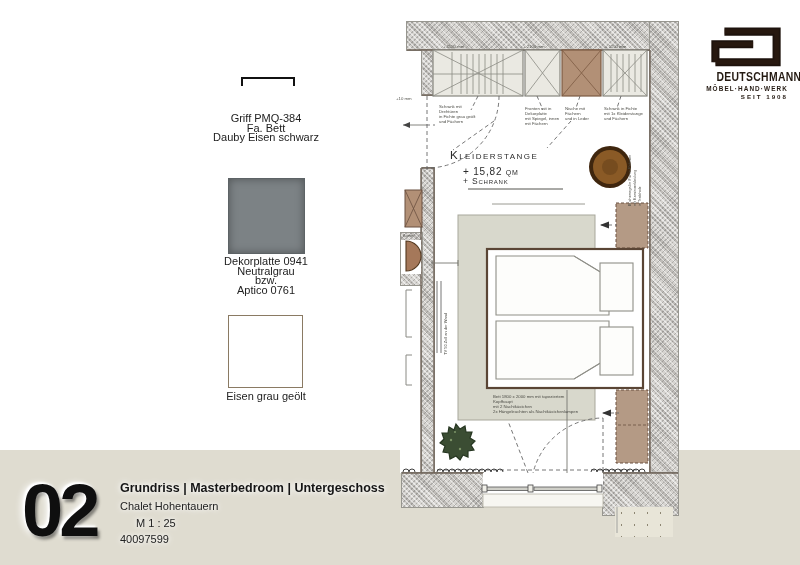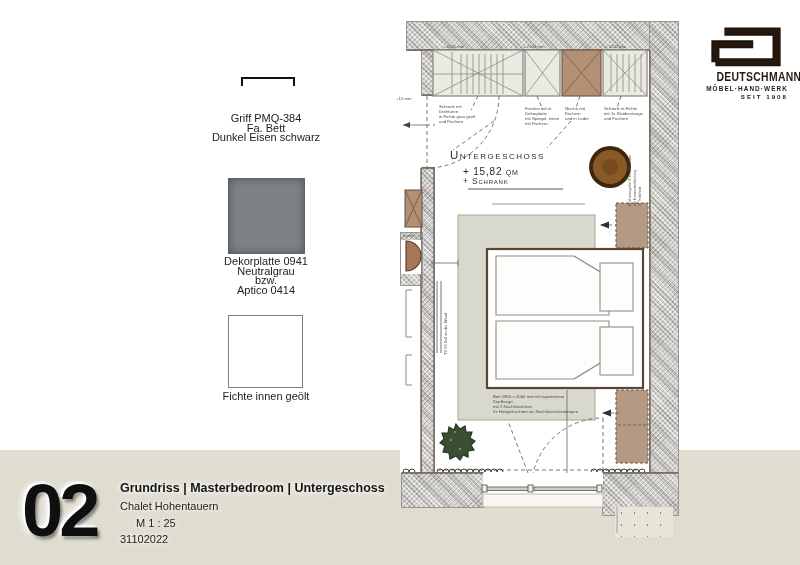--- a/index.html
+++ b/index.html
@@ -64,37 +64,37 @@
   .vtext{writing-mode:vertical-rl;transform:rotate(180deg);}
 </style>
 </head>
 <body>
 
 <div class="abs strip"></div>
 <div class="abs sheetno">02</div>
 <div class="abs tb-title">Grundriss | Masterbedroom | Untergeschoss</div>
 <div class="abs tb-line" style="top:500px;">Chalet Hohentauern</div>
 <div class="abs tb-line" style="top:517px;margin-left:16px;">M 1 : 25</div>
-<div class="abs tb-line" style="top:533px;">31102022</div>
+<div class="abs tb-line" style="top:533px;">40097599</div>
 
 <div class="abs handle-icon"></div>
 <div class="abs mat-label" style="left:201px;top:114px;">
   <div>Griff PMQ-384</div>
   <div>Fa. Bett</div>
-  <div>Dunkel Eisen schwarz</div>
+  <div>Dauby Eisen schwarz</div>
 </div>
 <div class="abs swatch-gray"></div>
 <div class="abs mat-label" style="left:201px;top:257px;">
   <div>Dekorplatte 0941</div>
   <div>Neutralgrau</div>
   <div>bzw.</div>
-  <div>Aptico 0414</div>
+  <div>Aptico 0761</div>
 </div>
 <div class="abs swatch-wood"></div>
-<div class="abs mat-label" style="left:201px;top:392px;">Fichte innen geölt</div>
+<div class="abs mat-label" style="left:201px;top:392px;">Eisen grau geölt</div>
 
 <div class="abs" style="left:710px;top:25px;width:72px;height:42px;">
   <svg width="72" height="42" viewBox="0 0 80 46">
     <path d="M 6,41 H 74 V 7 H 16 M 6,41 V 21 H 48" fill="none" stroke="#1d120c" stroke-width="9"></path>
     <path d="M 6,41 H 74 V 7 H 16 M 6,41 V 21 H 48" fill="none" stroke="#3d2417" stroke-width="5" opacity=".35"></path>
   </svg>
 </div>
 <div class="abs logo-brand">DEUTSCHMANN</div>
 <div class="abs logo-craft">MÖBEL·HAND·WERK</div>
 <div class="abs logo-since">SEIT 1908</div>
@@ -204,21 +204,21 @@
       <rect x="202" y="477" width="5" height="7"></rect>
     </g>
     <path d="M222,499 V525" stroke="#999" stroke-width=".9" fill="none"></path>
 
     <path d="M61,416 l4,5 5,-3 1,6 6,0 -2,6 5,3 -4,4 3,5 -6,1 0,6 -5,-2 -3,5 -4,-4 -6,3 -1,-6 -6,-1 2,-6 -5,-3 4,-4 -2,-6 6,0 1,-6 5,3 z" fill="#3b4d33" stroke="#263621" stroke-width="1.2"></path>
     <circle cx="56" cy="432" r="1.2" fill="#7d9468"></circle>
     <circle cx="65" cy="441" r="1.2" fill="#7d9468"></circle>
     <circle cx="60" cy="424" r="1" fill="#7d9468"></circle>
   </svg>
 
-  <div class="abs plabel room-name">Untergeschoss</div>
+  <div class="abs plabel room-name">Kleiderstange</div>
   <div class="abs plabel room-area">+ 15,82 qm</div>
   <div class="abs plabel room-floor">+ Schrank</div>
 
   <div class="abs dim" style="left:48px;top:36px;">+ 1150 mm</div>
   <div class="abs dim" style="left:128px;top:36px;">+ 2100 mm</div>
   <div class="abs dim" style="left:210px;top:36px;">+ 1150 mm</div>
   <div class="abs dim" style="left:1px;top:88px;">+10 mm</div>
 
   <div class="abs tiny" style="left:44px;top:96px;width:42px;">
     <div>Schrank mit Drehtüren</div>

